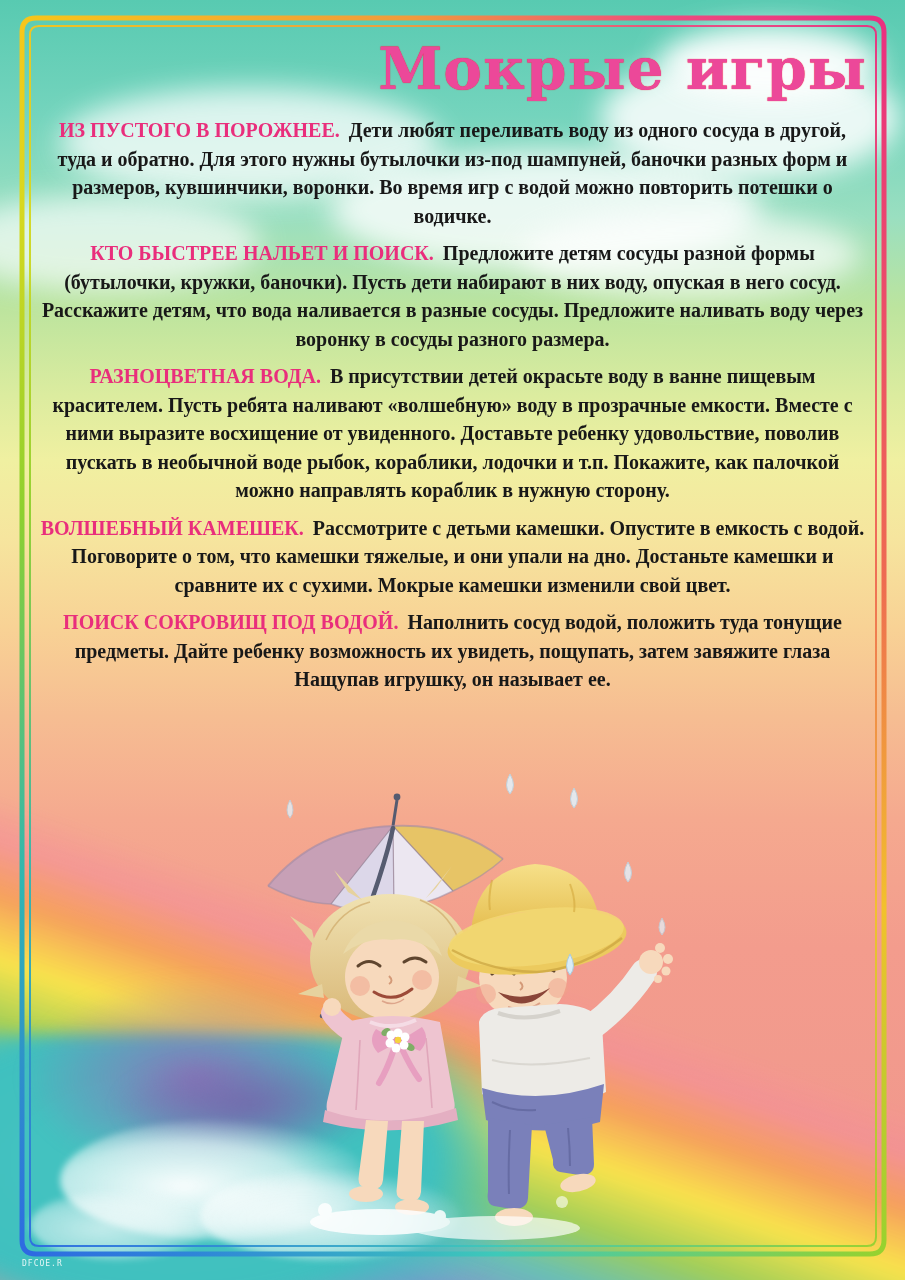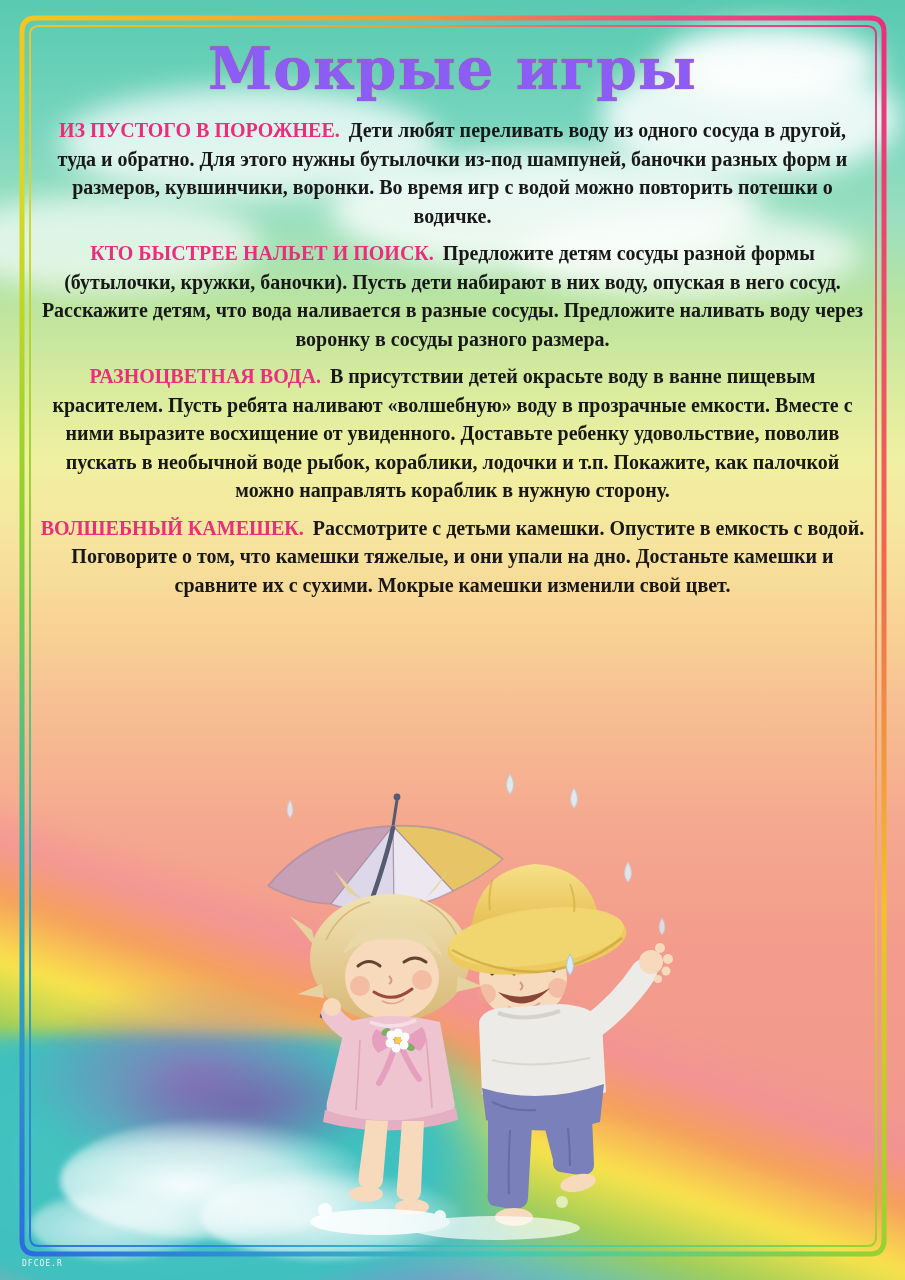--- a/index.html
+++ b/index.html
@@ -36,22 +36,22 @@
   .water-purple2{position:absolute;left:115px;top:1055px;width:270px;height:100px;z-index:2;border-radius:50%;
     background:radial-gradient(ellipse at 50% 50%, rgba(118,84,164,.65) 0%, rgba(118,84,164,0) 72%);
     filter:blur(8px);}
   .splash{position:absolute;z-index:3;border-radius:50%;filter:blur(3px);background:
     radial-gradient(ellipse at 40% 55%, rgba(255,255,255,.96) 0%, rgba(255,255,255,.65) 45%, rgba(255,255,255,0) 75%);}
   
   .frame-svg{position:absolute;inset:0;z-index:4;pointer-events:none;}
   
   .content{position:absolute;left:38px;right:38px;top:34px;z-index:5;}
   .title{
-    margin:4px 0 16px;text-align:center;
-    font:700 58px/62px "DejaVu Serif",serif;color:#8b5cf6;
+    margin:4px 0 16px;text-align:right;
+    font:700 58px/62px "DejaVu Serif",serif;color:#ec4899;
     text-shadow:0 0 1px #ee1d23;letter-spacing:1px;
   }
   .sec{margin:9px 0 3px;text-align:center;font:700 20px/28.5px "Liberation Serif",serif;color:#181818;}
   .sec-h{color:#e92e7c;margin-right:9px;}
   
   .illu{position:absolute;left:230px;top:770px;width:470px;height:470px;z-index:6;}
   
   .watermark{position:absolute;left:22px;top:1259px;z-index:7;
     font:400 8px/10px "DejaVu Sans Mono",monospace;color:rgba(255,255,255,.85);letter-spacing:1px;}
 </style>
@@ -114,20 +114,21 @@
     <path d="M 39,1246 Q 30,1246 30,1237 L 30,35" stroke="url(#gLeft)"></path>
   </g>
 </svg>
 
 <div class="content">
   <h1 class="title">Мокрые игры</h1>
   <p class="sec"><span class="sec-h">ИЗ ПУСТОГО В ПОРОЖНЕЕ.</span><span>Дети любят переливать воду из одного сосуда в другой, туда и обратно. Для этого нужны бутылочки из-под шампуней, баночки разных форм и размеров, кувшинчики, воронки. Во время игр с водой можно повторить потешки о водичке.</span></p>
   <p class="sec"><span class="sec-h">КТО БЫСТРЕЕ НАЛЬЕТ И ПОИСК.</span><span>Предложите детям сосуды разной формы (бутылочки, кружки, баночки). Пусть дети набирают в них воду, опуская в него сосуд. Расскажите детям, что вода наливается в разные сосуды. Предложите наливать воду через воронку в сосуды разного размера.</span></p>
   <p class="sec"><span class="sec-h">РАЗНОЦВЕТНАЯ ВОДА.</span><span>В присутствии детей окрасьте воду в ванне пищевым красителем. Пусть ребята наливают «волшебную» воду в прозрачные емкости. Вместе с ними выразите восхищение от увиденного. Доставьте ребенку удовольствие, поволив пускать в необычной воде рыбок, кораблики, лодочки и т.п. Покажите, как палочкой можно направлять кораблик в нужную сторону.</span></p>
   <p class="sec"><span class="sec-h">ВОЛШЕБНЫЙ КАМЕШЕК.</span><span>Рассмотрите с детьми камешки. Опустите в емкость с водой. Поговорите о том, что камешки тяжелые, и они упали на дно. Достаньте камешки и сравните их с сухими. Мокрые камешки изменили свой цвет.</span></p>
+  <p class="sec"><span class="sec-h">ПОИСК СОКРОВИЩ ПОД ВОДОЙ.</span><span>Наполнить сосуд водой, положить туда тонущие предметы. Дайте ребенку возможность их увидеть, пощупать, затем завяжите глаза Нащупав игрушку, он называет ее.</span></p>
 </div>
 
 <svg class="illu" viewBox="0 0 470 470" role="img" aria-label="Two happy toddlers under an umbrella in the rain: a girl in a pink dress holding a pink-and-yellow umbrella and a boy in a yellow rain hat, splashing barefoot in water in front of a rainbow">
   <defs>
     <linearGradient id="hairG" x1="0" y1="0" x2="0" y2="1">
       <stop offset="0" stop-color="#f0e2b2"></stop>
         <stop offset="1" stop-color="#d9b878"></stop>
     </linearGradient>
     <linearGradient id="hatG" x1="0" y1="0" x2="0" y2="1">
       <stop offset="0" stop-color="#f6e089"></stop>

